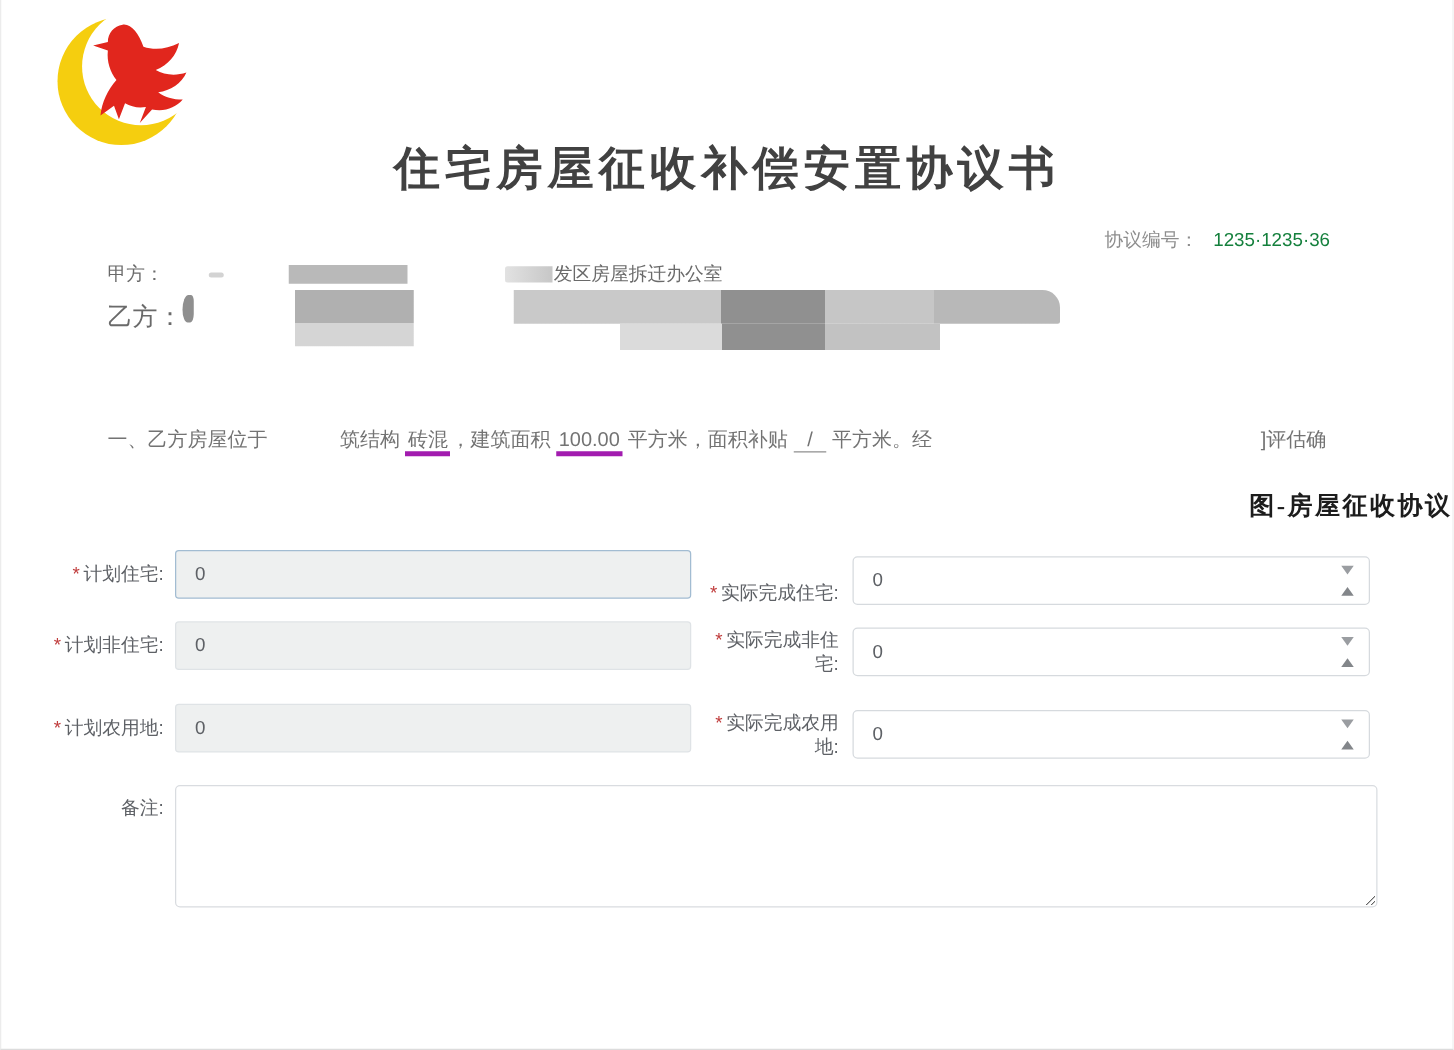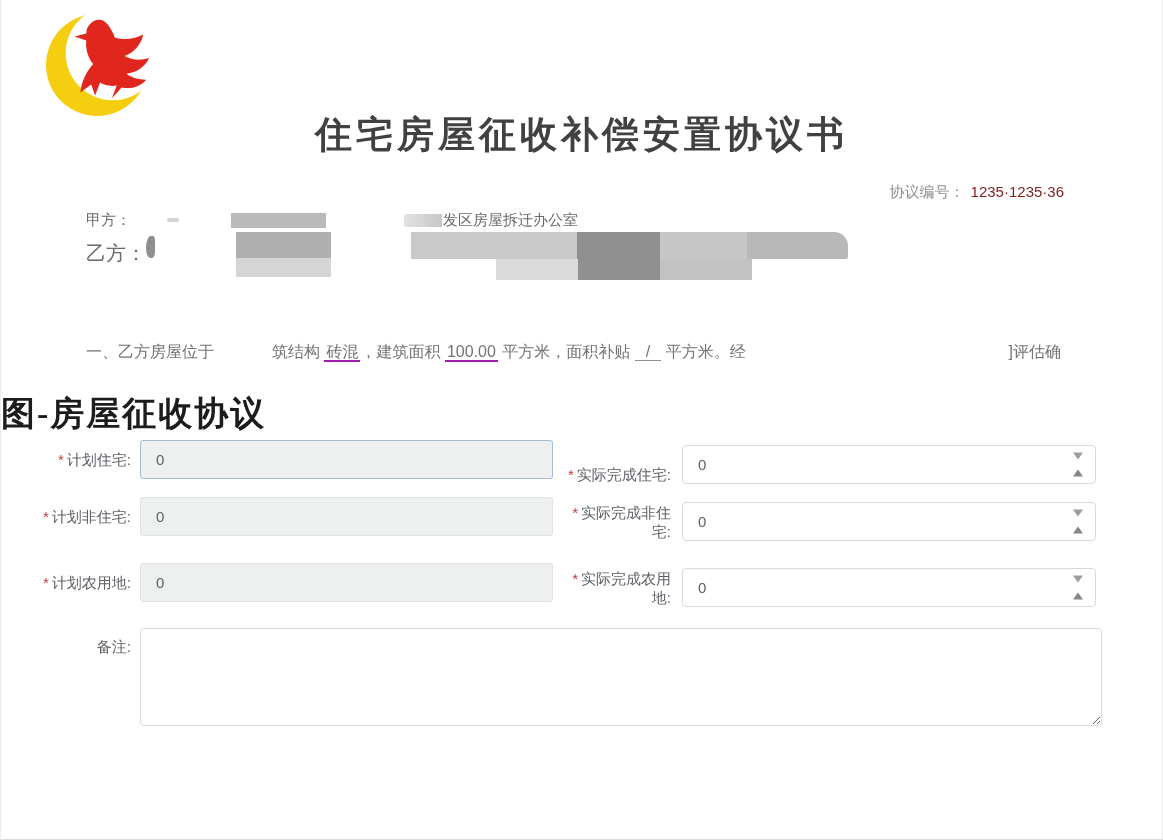--- a/index.html
+++ b/index.html
@@ -9,21 +9,21 @@
     position:relative; width:1163px; height:840px; background:#fff;
     border-left:1px solid #ececec; border-right:1px solid #ececec; border-bottom:1px solid #dcdcdc;
     overflow:hidden;
   }
   .logo { position:absolute; left:40px; top:6px; width:122px; height:110px; }
   .page-title {
     position:absolute; left:0; right:0; top:110px; text-align:center;
     font-size:37px; font-weight:bold; color:#414141; letter-spacing:4px;
   }
   .agreement { position:absolute; top:183px; right:98px; font-size:15px; color:#8d8d8d; }
-  .agreement .val { color:#7f1d1d; margin-left:6px; }
+  .agreement .val { color:#15803d; margin-left:12px; }
 
   .party-a { position:absolute; left:85px; top:210px; height:26px; font-size:15px; color:#6a6a6a; white-space:nowrap; }
   .party-a > * { display:inline-block; vertical-align:middle; }
   .pa-dash { width:12px; height:4px; background:#d3d3d3; margin-left:36px; border-radius:2px; }
   .pa-block1 { width:95px; height:15px; background:#b9b9b9; margin-left:52px; }
   .pa-block2 { width:38px; height:13px; background:linear-gradient(90deg,#e2e2e2,#c7c7c7); margin-left:78px; margin-right:1px; border-radius:2px 0 0 2px; }
 
   .party-b { position:absolute; left:85px; top:232px; width:950px; height:48px; font-size:20px; color:#6a6a6a; }
   .pb-label { position:absolute; left:0; top:8px; }
   .pb-mark { position:absolute; left:60px; top:4px; width:9px; height:22px; background:#8f8f8f; border-radius:70% 30% 40% 60%; }
@@ -35,27 +35,27 @@
     background:linear-gradient(90deg,#dbdbdb 0 32%, #909090 32% 64%, #c2c2c2 64% 100%); }
 
   .paragraph { position:absolute; left:33px; top:277px; width:1097px; font-size:16px; color:#737373; line-height:32px; }
   .pline { position:relative; z-index:1; }
   .pline1 { text-indent:52px; }
   .smudge { position:absolute; left:140px; top:40px; width:150px; height:16px; background:#efefef; border-radius:3px; z-index:0; }
   .uline { text-decoration:underline; text-underline-offset:3px; }
 
   .clause { position:absolute; left:85px; top:342px; right:33px; height:26px; font-size:16px; color:#737373; white-space:nowrap; }
   .clause-gap { display:inline-block; width:58px; }
-  .u { border-bottom:2px solid #a21caf; padding:0 2px; }
+  .u { border-bottom:4px solid #a21caf; padding:0 2px; }
   .u-slash { border-bottom:1px solid #8f8f8f; padding:0 11px; }
   .clause-right { position:absolute; right:68px; top:0; }
 
   .figure-caption {
-    position:absolute; left:0; right:0; top:391px; text-align:left;
-    font-family:"Liberation Serif","DejaVu Serif",serif; font-size:34px; font-weight:600; color:#1c1c1c; letter-spacing:2px;
+    position:absolute; left:0; right:0; top:391px; text-align:right;
+    font-family:"Liberation Serif","DejaVu Serif",serif; font-size:20px; font-weight:600; color:#1c1c1c; letter-spacing:2px;
   }
 
   .form-row { position:absolute; left:0; width:100%; height:39px; }
   .row-1 { top:445px; } .row-2 { top:502px; } .row-3 { top:568px; }
   .fleft { position:absolute; left:30px; top:0; width:522px; display:flex; align-items:center; height:28px; }
   .fright { position:absolute; left:556px; top:0; width:546px; display:flex; align-items:flex-end; height:39px; }
   .lblcell { font-size:15px; color:#5e6166; line-height:19px; text-align:right; }
   .fleft .lblcell { width:100px; }
   .fright .lblcell { width:114px; }
   .req { color:#c03c3c; margin-right:3px; }

